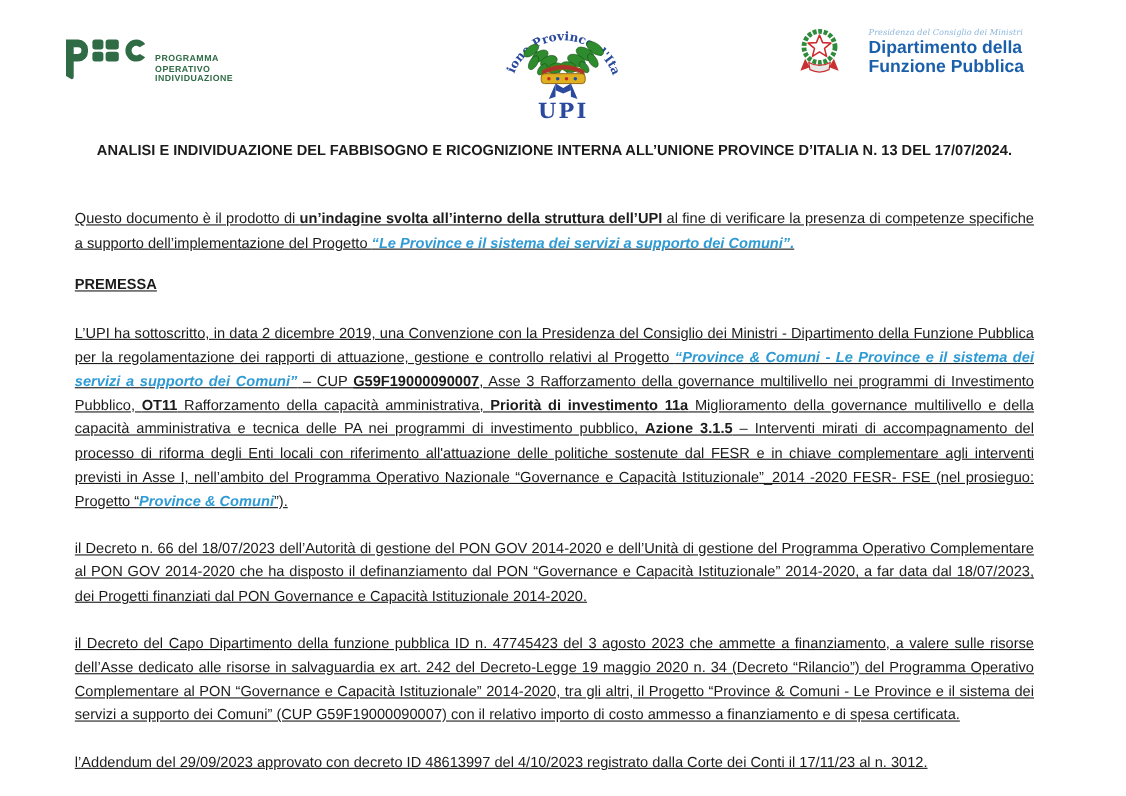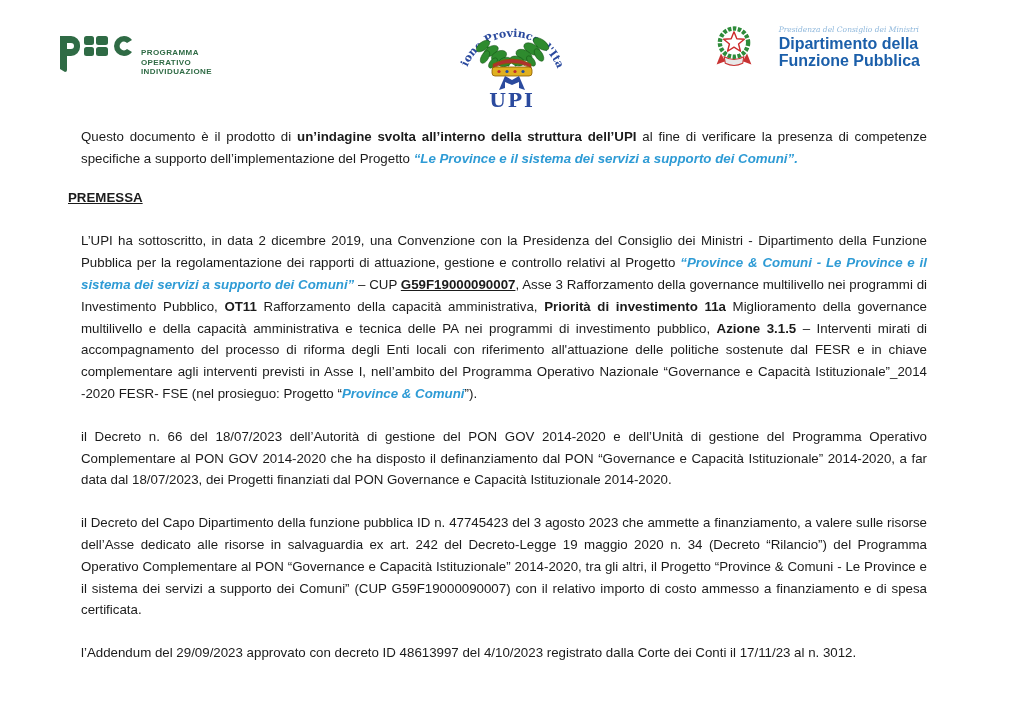--- a/index.html
+++ b/index.html
@@ -11,29 +11,29 @@
     color:#1b1b1b;
     overflow:hidden;
     margin:0 auto;
     box-sizing:border-box;
   }
   
   .logo-poc{position:absolute;left:58px;top:28px;display:flex;align-items:flex-end;gap:7px;}
   .poc-mark{display:flex;align-items:flex-start;}
   .poc-text{font-size:8px;font-weight:bold;color:#2f6b45;letter-spacing:.4px;line-height:1.15;}
   .logo-upi{position:absolute;left:50%;top:10px;transform:translateX(-50%);}
-  .logo-dfp{position:absolute;right:104px;top:22px;display:flex;align-items:center;gap:23px;}
+  .logo-dfp{position:absolute;right:93px;top:22px;display:flex;align-items:center;gap:23px;}
   .dfp-text{display:flex;flex-direction:column;}
   .dfp-script{font-family:"DejaVu Serif", serif;font-style:italic;font-size:7.5px;color:#8fb8dc;margin-bottom:1px;white-space:nowrap;}
   .dfp-name{font-size:16px;font-weight:bold;color:#1b5faa;line-height:1.08;}
   
   .content{position:absolute;left:68px;right:84px;top:126px;font-size:13.3px;line-height:21.8px;}
   .title1{margin:0 0 8px;text-align:center;font-weight:bold;}
   .title2{margin:0 0 40px;text-align:center;font-weight:bold;}
-  .para{margin:0 13px 21px;text-align:justify;}
+  .para{margin:0 0 21px;text-align:justify;text-decoration:underline;}
   .para.tight{margin-bottom:17px;}
   .premessa{font-weight:bold;text-decoration:underline;margin:0 0 22px;}
   
   .b{font-weight:bold;}
   .i{font-style:italic;}
   .u{text-decoration:underline;}
   .blue{color:#2e9bd5;}
 </style>
 </head>
 <body>
@@ -121,20 +121,21 @@
     <div class="dfp-text">
       <span class="dfp-script">Presidenza del Consiglio dei Ministri</span>
       <span class="dfp-name">Dipartimento della</span>
       <span class="dfp-name">Funzione Pubblica</span>
     </div>
   </div>
 
   <div class="content">
 
 
+    <p class="title2">ANALISI E INDIVIDUAZIONE DEL FABBISOGNO E RICOGNIZIONE INTERNA ALL’UNIONE PROVINCE D’ITALIA N. 13 DEL 17/07/2024.</p>
 
     <p class="para tight"><span>Questo documento è il prodotto di </span><span class="b">un’indagine svolta all’interno della struttura dell’UPI</span><span> al fine di verificare la presenza di competenze specifiche a supporto dell’implementazione del Progetto </span><span class="b i blue">“Le Province e il sistema dei servizi a supporto dei Comuni”.</span></p>
 
     <p class="premessa">PREMESSA</p>
 
     <p class="para"><span>L’UPI ha sottoscritto, in data 2 dicembre 2019, una Convenzione con la Presidenza del Consiglio dei Ministri - Dipartimento della Funzione Pubblica per la regolamentazione dei rapporti di attuazione, gestione e controllo relativi al Progetto </span><span class="b i blue">“Province &amp; Comuni - Le Province e il sistema dei servizi a supporto dei Comuni”</span><span> – CUP </span><span class="b u">G59F19000090007</span><span>, Asse 3 Rafforzamento della governance multilivello nei programmi di Investimento Pubblico, </span><span class="b">OT11</span><span> Rafforzamento della capacità amministrativa, </span><span class="b">Priorità di investimento 11a</span><span> Miglioramento della governance multilivello e della capacità amministrativa e tecnica delle PA nei programmi di investimento pubblico, </span><span class="b">Azione 3.1.5</span><span> – Interventi mirati di accompagnamento del processo di riforma degli Enti locali con riferimento all'attuazione delle politiche sostenute dal FESR e in chiave complementare agli interventi previsti in Asse I, nell’ambito del Programma Operativo Nazionale “Governance e Capacità Istituzionale”_2014 -2020 FESR- FSE (nel prosieguo: Progetto “</span><span class="b i blue">Province &amp; Comuni</span><span>”).</span></p>
 
     <p class="para"><span>il Decreto n. 66 del 18/07/2023 dell’Autorità di gestione del PON GOV 2014-2020 e dell’Unità di gestione del Programma Operativo Complementare al PON GOV 2014-2020 che ha disposto il definanziamento dal PON “Governance e Capacità Istituzionale” 2014-2020, a far data dal 18/07/2023, dei Progetti finanziati dal PON Governance e Capacità Istituzionale 2014-2020.</span></p>
 
     <p class="para"><span>il Decreto del Capo Dipartimento della funzione pubblica ID n. 47745423 del 3 agosto 2023 che ammette a finanziamento, a valere sulle risorse dell’Asse dedicato alle risorse in salvaguardia ex art. 242 del Decreto-Legge 19 maggio 2020 n. 34 (Decreto “Rilancio”) del Programma Operativo Complementare al PON “Governance e Capacità Istituzionale” 2014-2020, tra gli altri, il Progetto “Province &amp; Comuni - Le Province e il sistema dei servizi a supporto dei Comuni” (CUP G59F19000090007) con il relativo importo di costo ammesso a finanziamento e di spesa certificata.</span></p>

